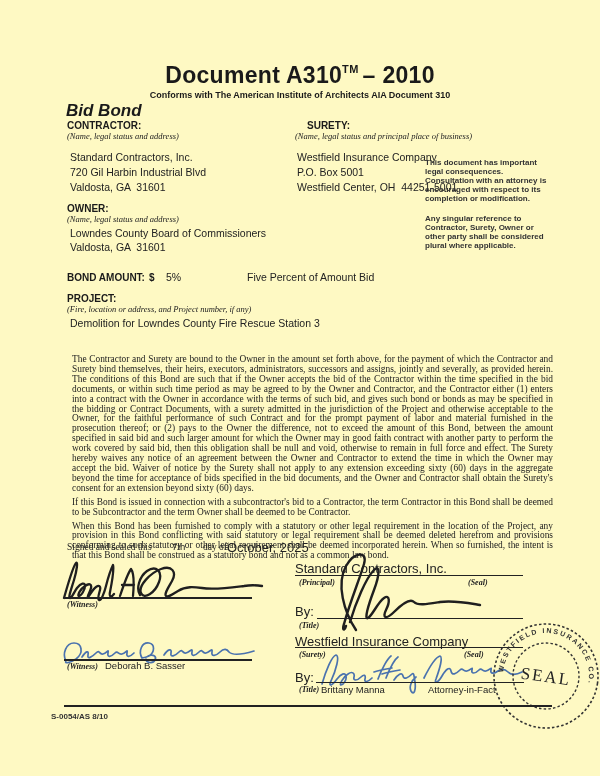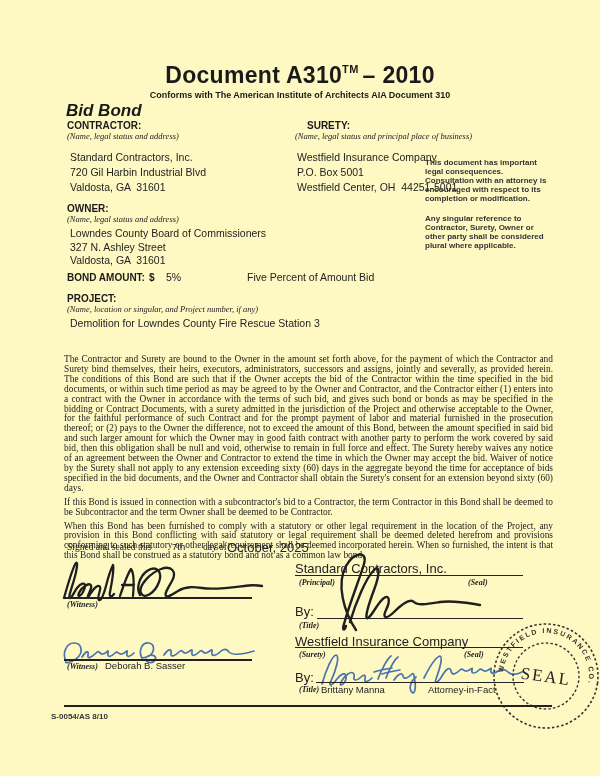--- a/index.html
+++ b/index.html
@@ -14,21 +14,21 @@
   .doc-subtitle { top:90px; left:0; width:100%; text-align:center; font-size:9px; font-weight:bold; }
   .bid-bond { top:101px; left:66px; font-size:17px; font-weight:bold; font-style:italic; }
   .sec-label { font-size:10px; font-weight:bold; }
   .sub-label { font-family:"Liberation Serif", serif; font-style:italic; font-size:8.5px; color:#222; white-space:nowrap; }
   .fill { font-size:10.5px; color:#222; white-space:pre-wrap; }
   .addr div { line-height:15px; }
   .addr-tight div { line-height:13.5px; }
   .note { width:125px; font-size:8px; font-weight:bold; line-height:9px; color:#333; }
   .body-text { left:64px; top:355px; width:489px; font-family:"Liberation Serif", serif;
                font-size:9.4px; line-height:9.9px; text-align:justify; color:#222; }
-  .body-text p { margin:0 0 4px 0; }
+  .body-text p { margin:0 0 4px 8px; }
   .serif-sm { font-family:"Liberation Serif", serif; font-size:9.5px; color:#222; }
   .sig-line { height:0; border-bottom:1.5px solid #222; }
   .it-label { font-family:"Liberation Serif", serif; font-style:italic; font-size:8px; font-weight:bold; color:#222; }
   .typed { font-size:13px; color:#222; }
   .typed-sm { font-size:9.5px; color:#222; }
   .footer-line { left:64px; top:705px; width:488px; height:0; border-bottom:2px solid #222; }
   .footer-code { left:51px; top:712px; font-size:8px; font-weight:bold; color:#333; }
   svg { display:block; }
   .ink-black path { fill:none; stroke:#1f1f1f; stroke-linecap:round; stroke-linejoin:round; }
   .ink-blue path { fill:none; stroke:#4a72ae; stroke-linecap:round; stroke-linejoin:round; }
@@ -61,31 +61,30 @@
     <div class="fill">Westfield Center, OH  44251-5001</div>
   </div>
 
   <div class="abs note" style="top:158px; left:425px;">This document has important legal consequences. Consultation with an attorney is encouraged with respect to its completion or modification.</div>
   <div class="abs note" style="top:214px; left:425px;">Any singular reference to Contractor, Surety, Owner or other party shall be considered plural where applicable.</div>
 
   <div class="abs sec-label" style="top:203px; left:67px;">OWNER:</div>
   <div class="abs sub-label" style="top:214px; left:67px;">(Name, legal status and address)</div>
   <div class="abs addr-tight" style="top:227px; left:70px;">
     <div class="fill">Lowndes County Board of Commissioners</div>
-    <div class="fill">327 N. Ashley Street</div>
     <div class="fill">Valdosta, GA  31601</div>
   </div>
 
   <div class="abs sec-label" style="top:272px; left:67px;">BOND AMOUNT:</div>
   <div class="abs sec-label" style="top:272px; left:149px;">$</div>
   <div class="abs fill" style="top:271px; left:166px;">5%</div>
   <div class="abs fill" style="top:271px; left:247px;">Five Percent of Amount Bid</div>
 
   <div class="abs sec-label" style="top:293px; left:67px;">PROJECT:</div>
-  <div class="abs sub-label" style="top:304px; left:67px;">(Name, location or singular, and Project number, if any)</div>
+  <div class="abs sub-label" style="top:304px; left:67px;">(Fire, location or address, and Project number, if any)</div>
   <div class="abs fill" style="top:317px; left:70px;">Demolition for Lowndes County Fire Rescue Station 3</div>
 
   <div class="abs body-text">
     <p>The Contractor and Surety are bound to the Owner in the amount set forth above, for the payment of which the Contractor and Surety bind themselves, their heirs, executors, administrators, successors and assigns, jointly and severally, as provided herein. The conditions of this Bond are such that if the Owner accepts the bid of the Contractor within the time specified in the bid documents, or within such time period as may be agreed to by the Owner and Contractor, and the Contractor either (1) enters into a contract with the Owner in accordance with the terms of such bid, and gives such bond or bonds as may be specified in the bidding or Contract Documents, with a surety admitted in the jurisdiction of the Project and otherwise acceptable to the Owner, for the faithful performance of such Contract and for the prompt payment of labor and material furnished in the prosecution thereof; or (2) pays to the Owner the difference, not to exceed the amount of this Bond, between the amount specified in said bid and such larger amount for which the Owner may in good faith contract with another party to perform the work covered by said bid, then this obligation shall be null and void, otherwise to remain in full force and effect. The Surety hereby waives any notice of an agreement between the Owner and Contractor to extend the time in which the Owner may accept the bid. Waiver of notice by the Surety shall not apply to any extension exceeding sixty (60) days in the aggregate beyond the time for acceptance of bids specified in the bid documents, and the Owner and Contractor shall obtain the Surety's consent for an extension beyond sixty (60) days.</p>
     <p>If this Bond is issued in connection with a subcontractor's bid to a Contractor, the term Contractor in this Bond shall be deemed to be Subcontractor and the term Owner shall be deemed to be Contractor.</p>
     <p>When this Bond has been furnished to comply with a statutory or other legal requirement in the location of the Project, any provision in this Bond conflicting with said statutory or legal requirement shall be deemed deleted herefrom and provisions conforming to such statutory or other legal requirement shall be deemed incorporated herein. When so furnished, the intent is that this Bond shall be construed as a statutory bond and not as a common law bond.</p>
   </div>
 
   <div class="abs serif-sm" style="top:542px; left:67px;">Signed and sealed this</div>
   <div class="abs typed-sm" style="top:541px; left:172px;">7th</div>

